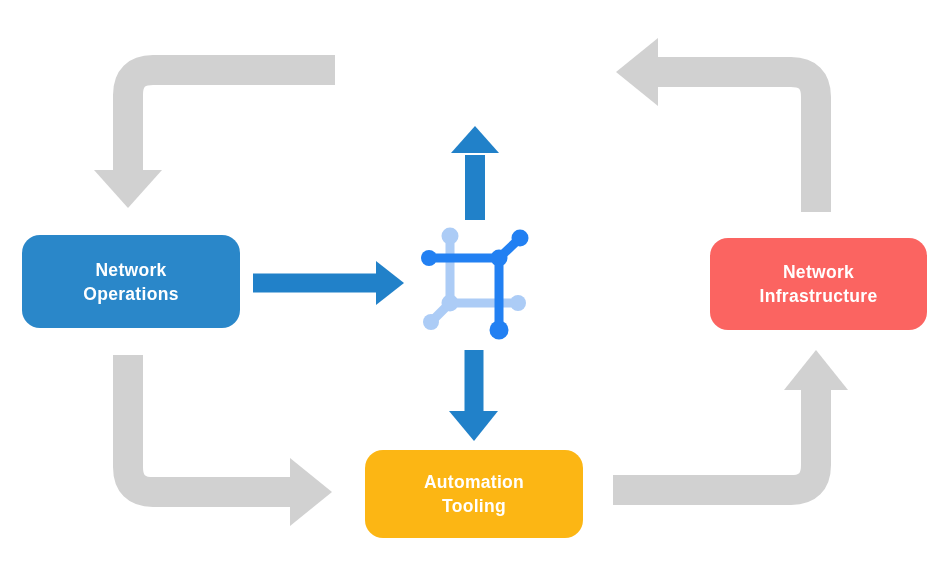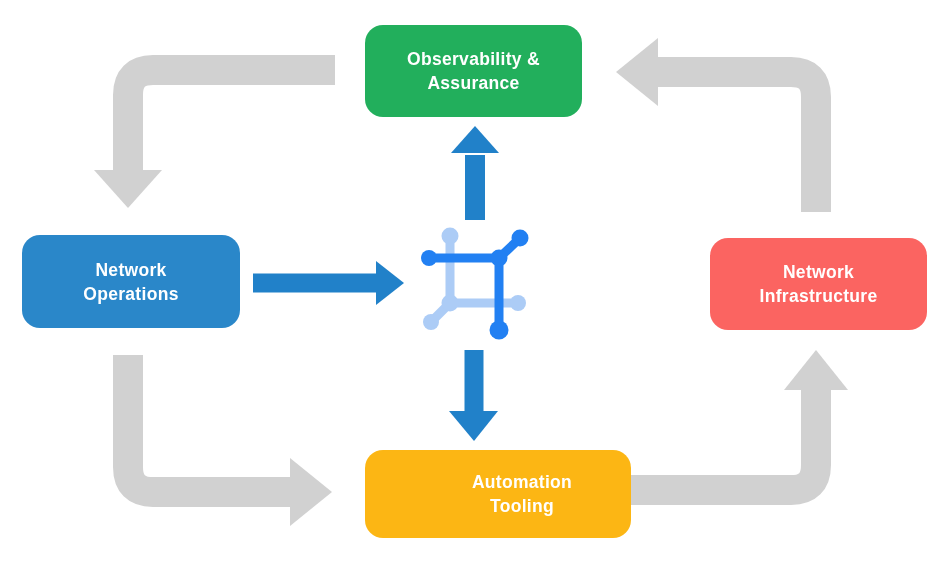--- a/index.html
+++ b/index.html
@@ -80,33 +80,29 @@
         <path d="M 499 258 V 326" fill="none" stroke-width="9" stroke-linecap="round" stroke="#2280F2"></path>
         <path d="M 499 258 L 518 240" fill="none" stroke-width="9" stroke-linecap="round" stroke="#2280F2"></path>
         <circle cx="429" cy="258" r="8" fill="#2280F2"></circle>
         <circle cx="520" cy="238" r="8.5" fill="#2280F2"></circle>
         <circle cx="499" cy="330" r="9.5" fill="#2280F2"></circle>
         <circle cx="499" cy="258" r="8.5" fill="#2280F2"></circle>
       </g>
     </g>
   </svg>
 
-  <div class="node node-observability" style="background-color: rgb(34, 175, 92);">
-    <span class="node-label">Observability &amp;
-Assurance</span>
-  </div>
 
   <div class="node node-operations" style="background-color: rgb(42, 135, 201);">
     <span class="node-label">Network
 Operations</span>
   </div>
 
   <div class="node node-infrastructure" style="background-color: rgb(251, 100, 97);">
     <span class="node-label">Network
 Infrastructure</span>
   </div>
 
-  <div class="node node-tooling" style="background-color: rgb(252, 182, 20); padding-left: 48px;">
+  <div class="node node-tooling" style="background-color: rgb(252, 182, 20);">
     <span class="node-label">Automation
 Tooling</span>
   </div>
 
 </div>
 
 </body></html>

